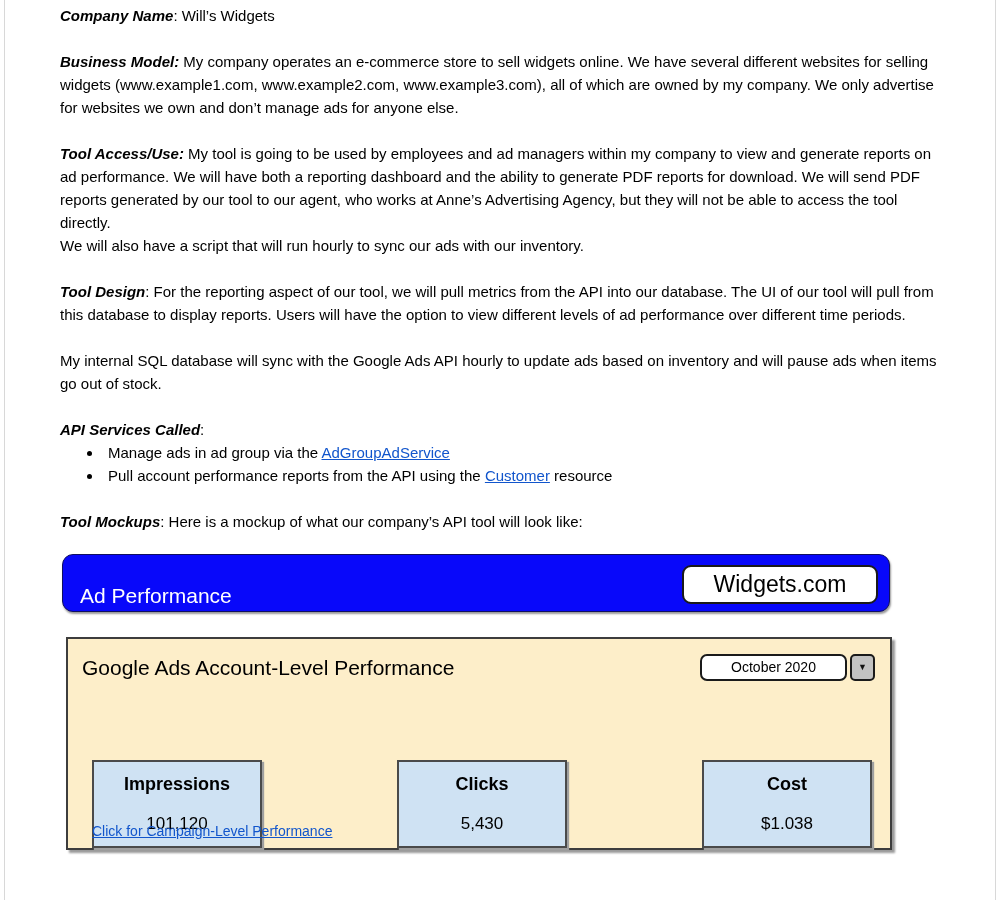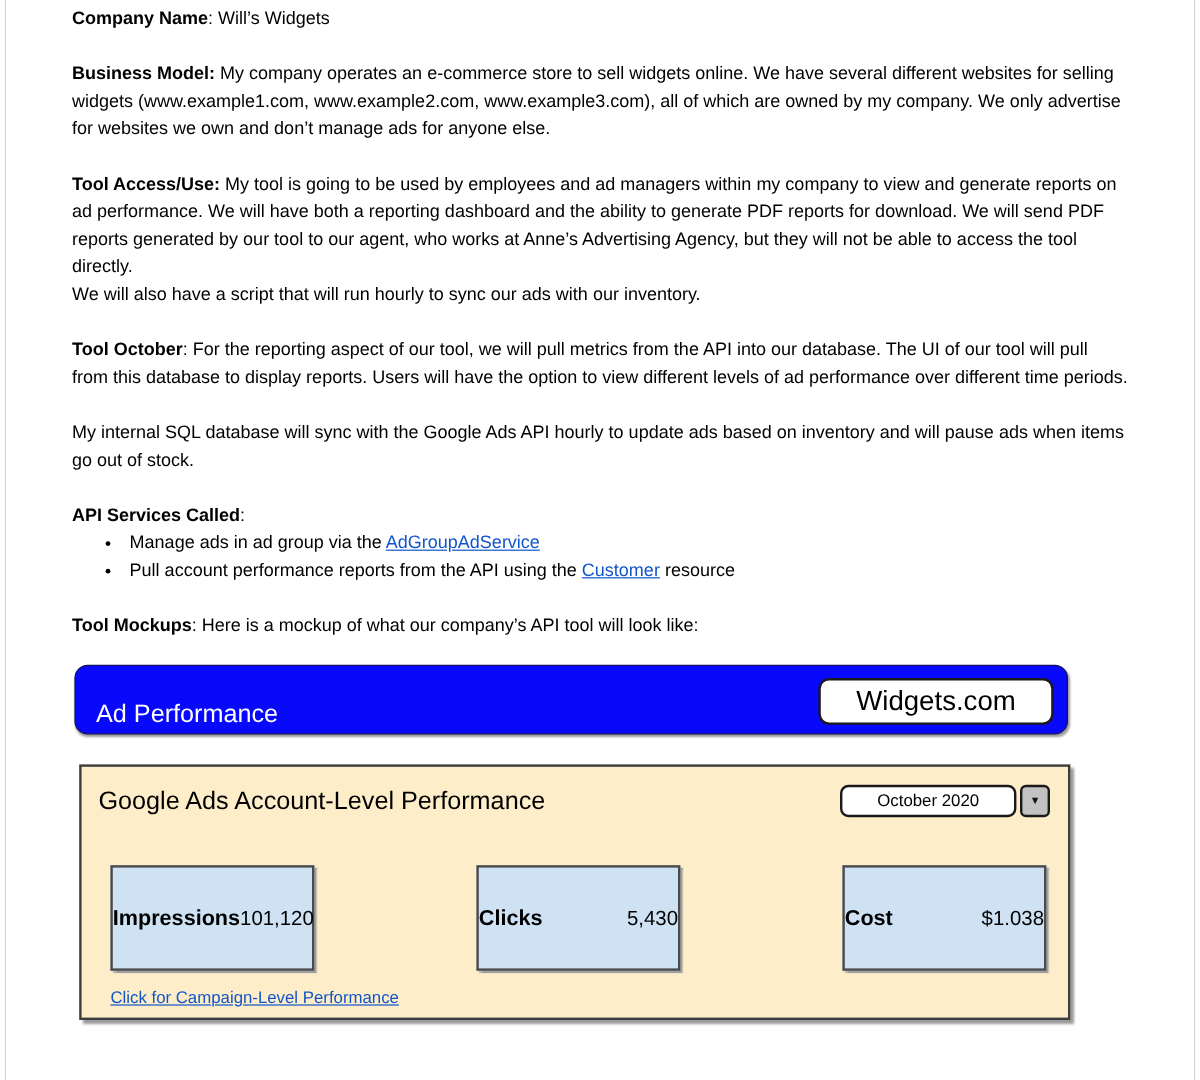--- a/index.html
+++ b/index.html
@@ -13,21 +13,21 @@
   *{box-sizing:border-box;}
   html,body{margin:0;padding:0;background:#fdfdfd;}
   body{font-family:"Liberation Sans","DejaVu Sans",sans-serif;color:#000;}
   .page{position:relative;width:1000px;height:900px;background:#ffffff;overflow:hidden;}
   .page-edge{position:absolute;top:0;bottom:0;width:1px;background:var(--edge);}
   .page-edge.left{left:4px;}
   .page-edge.right{right:4px;}
   .content{position:absolute;left:60px;right:60px;top:4px;font-size:15px;line-height:23px;}
   .para{margin:0 0 23px 0;}
   .para:last-of-type{margin-bottom:0;}
-  b,.bold{font-weight:bold;}
+  b,.bold{font-weight:bold;font-style:italic;}
   a.doclink{color:var(--link-blue);text-decoration:underline;cursor:pointer;}
   ul.bullets{margin:0;padding:0 0 0 43px;list-style:disc;}
   ul.bullets li{padding-left:5px;}
 
   
   .mock-bar{
     margin:21px 0 0 2px;width:828px;height:58px;background:var(--bar-blue);
     border:1px solid #101060;border-radius:11px;display:flex;align-items:center;
     box-shadow:1px 2px 2px #9a9a9a;position:relative;
   }
@@ -50,22 +50,22 @@
   }
   .dropdown-btn{
     width:25px;height:27px;background:#c2c2c2;border:2px solid #1a1a1a;border-radius:5px;
     display:flex;align-items:center;justify-content:center;font-size:9px;color:#111;
   }
   .metrics-row{
     position:absolute;left:24px;right:18px;top:82px;display:flex;justify-content:space-between;
   }
   .metric-box{
     width:170px;height:88px;background:var(--metric-bg);border:2px solid #4a4a4a;
-    box-shadow:2px 2px 1px #9f9f9f;display:flex;flex-direction:row;align-items:center;
-    justify-content:space-between;padding:11px 0 11px 0;
+    box-shadow:2px 2px 1px #9f9f9f;display:flex;flex-direction:column;align-items:center;
+    justify-content:space-between;padding:11px 0 11px 0;margin-top:39px;
   }
   .metric-label{font-weight:bold;font-size:18px;}
   .metric-value{font-size:17px;}
   .panel-link{
     position:absolute;left:24px;top:181px;font-size:14px;color:var(--link-blue);
     text-decoration:underline;cursor:pointer;
   }
 </style>
 </head>
 <body>
@@ -75,21 +75,21 @@
   <div class="page-edge right"></div>
 
   <div class="content">
 
     <p class="para"><b>Company Name</b><span>: Will’s Widgets</span></p>
 
     <p class="para"><b>Business Model:</b><span> My company operates an e-commerce store to sell widgets online. We have several different websites for selling widgets (www.example1.com, www.example2.com, www.example3.com), all of which are owned by my company. We only advertise for websites we own and don’t manage ads for anyone else.</span></p>
 
     <p class="para"><b>Tool Access/Use:</b><span> My tool is going to be used by employees and ad managers within my company to view and generate reports on ad performance. We will have both a reporting dashboard and the ability to generate PDF reports for download. We will send PDF reports generated by our tool to our agent, who works at Anne’s Advertising Agency, but they will not be able to access the tool directly.</span><br><span>We will also have a script that will run hourly to sync our ads with our inventory.</span></p>
 
-    <p class="para"><b>Tool October</b><span>: For the reporting aspect of our tool, we will pull metrics from the API into our database. The UI of our tool will pull from this database to display reports. Users will have the option to view different levels of ad performance over different time periods.</span></p>
+    <p class="para"><b>Tool Design</b><span>: For the reporting aspect of our tool, we will pull metrics from the API into our database. The UI of our tool will pull from this database to display reports. Users will have the option to view different levels of ad performance over different time periods.</span></p>
 
     <p class="para"><span>My internal SQL database will sync with the Google Ads API hourly to update ads based on inventory and will pause ads when items go out of stock.</span></p>
 
     <div class="para">
       <div><b>API Services Called</b><span>:</span></div>
       <ul class="bullets">
         <li><span>Manage ads in ad group via the </span><a class="doclink">AdGroupAdService</a><span></span></li>
         <li><span>Pull account performance reports from the API using the </span><a class="doclink">Customer</a><span> resource</span></li>
       </ul>
     </div>

